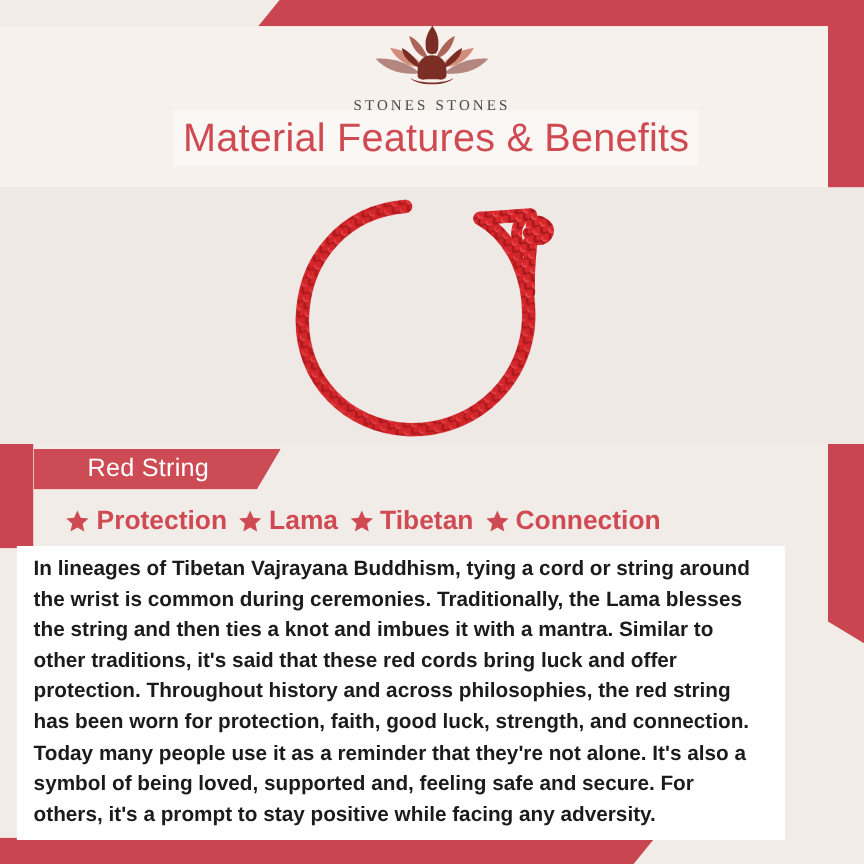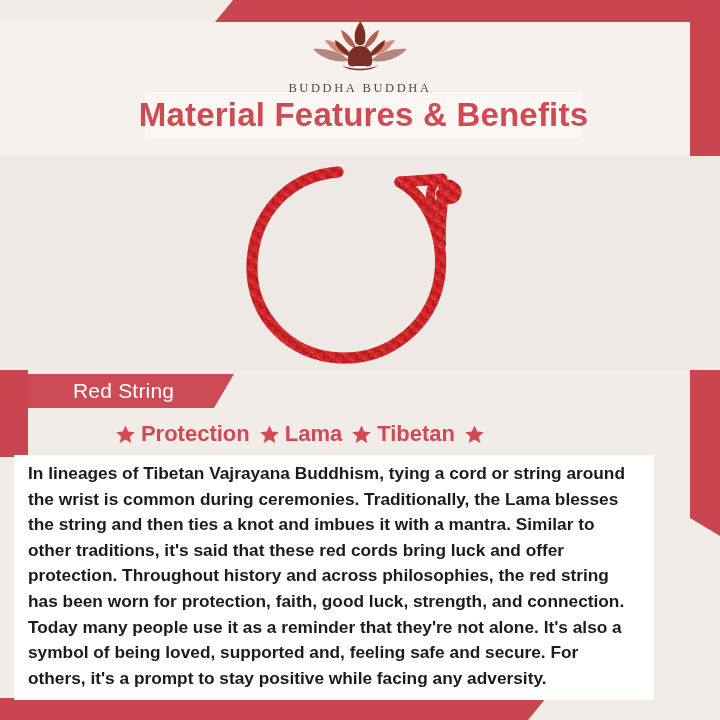--- a/index.html
+++ b/index.html
@@ -55,21 +55,21 @@
   }
 
   
   .title-band {
     position:absolute; top:92px; left:145px; width:437px; height:46px;
     background:#fbf7f4;
     display:flex; align-items:center; justify-content:center;
   }
   .title-band h1 {
     font-size:33px;
-    font-weight:bold;
+    font-weight:normal;
     color:#d04a52;
     letter-spacing:0.2px;
     white-space:nowrap;
   }
 
   
   .product-area {
     position:absolute; top:156px; left:0; width:720px; height:214px;
     background:#efe9e6;
   }
@@ -133,21 +133,21 @@
       <path d="M100 24 C94 35 83 41 71 40 C79 31 89 25 100 24 Z" fill="#c8735c" stroke="none" opacity="0.8"></path>
       <path d="M18 33 C27 43 41 47 55 45 C45 36 32 32 18 33 Z" fill="#7b2d26" stroke="none" opacity="0.55"></path>
       <path d="M112 33 C103 43 89 47 75 45 C85 36 98 32 112 33 Z" fill="#7b2d26" stroke="none" opacity="0.55"></path>
     </g>
     <circle cx="65" cy="24" r="5.2" fill="#7b2d26"></circle>
     <path d="M65 30 C58 30 53 35 53 42 L53 47 C53 50 57 51 60 50 L70 50 C73 51 77 50 77 47 L77 42 C77 35 72 30 65 30 Z" fill="#7b2d26"></path>
     <path d="M54 40 C46 37 40 30 40 24 C46 27 52 33 55 39 Z" fill="#7b2d26"></path>
     <path d="M76 40 C84 37 90 30 90 24 C84 27 78 33 75 39 Z" fill="#7b2d26"></path>
     <path d="M47 49 C54 54 76 54 83 49 C78 56 52 56 47 49 Z" fill="#7b2d26"></path>
   </svg>
-  <div class="logo-text">BUDDHA BUDDHA</div>
+  <div class="logo-text">STONES STONES</div>
 </div>
 
 <div class="title-band">
   <h1>Material Features &amp; Benefits</h1>
 </div>
 
 <div class="product-area">
   <svg class="bracelet" width="264" height="226" viewBox="0 0 264 226">
     <defs>
       <pattern id="braid" width="9" height="9" patternUnits="userSpaceOnUse" patternTransform="rotate(38)">
@@ -204,18 +204,19 @@
         </svg>
     </span>
     <span>Tibetan</span>
   </div>
   <div class="kw">
     <span class="star">
       <svg width="21" height="21" viewBox="0 0 24 24">
           <path d="M12 1.6l3.1 6.9 7.5.8-5.6 5 1.6 7.4-6.6-3.9-6.6 3.9 1.6-7.4-5.6-5 7.5-.8z" fill="#cf4a52"></path>
         </svg>
     </span>
+    <span>Connection</span>
   </div>
 </div>
 
 <div class="body-panel">
   <p>In lineages of Tibetan Vajrayana Buddhism, tying a cord or string around the wrist is common during ceremonies. Traditionally, the Lama blesses the string and then ties a knot and imbues it with a mantra. Similar to other traditions, it's said that these red cords bring luck and offer protection. Throughout history and across philosophies, the red string has been worn for protection, faith, good luck, strength, and connection. Today many people use it as a reminder that they're not alone. It's also a symbol of being loved, supported and, feeling safe and secure. For others, it's a prompt to stay positive while facing any adversity.</p>
 </div>
 
 </body></html>

